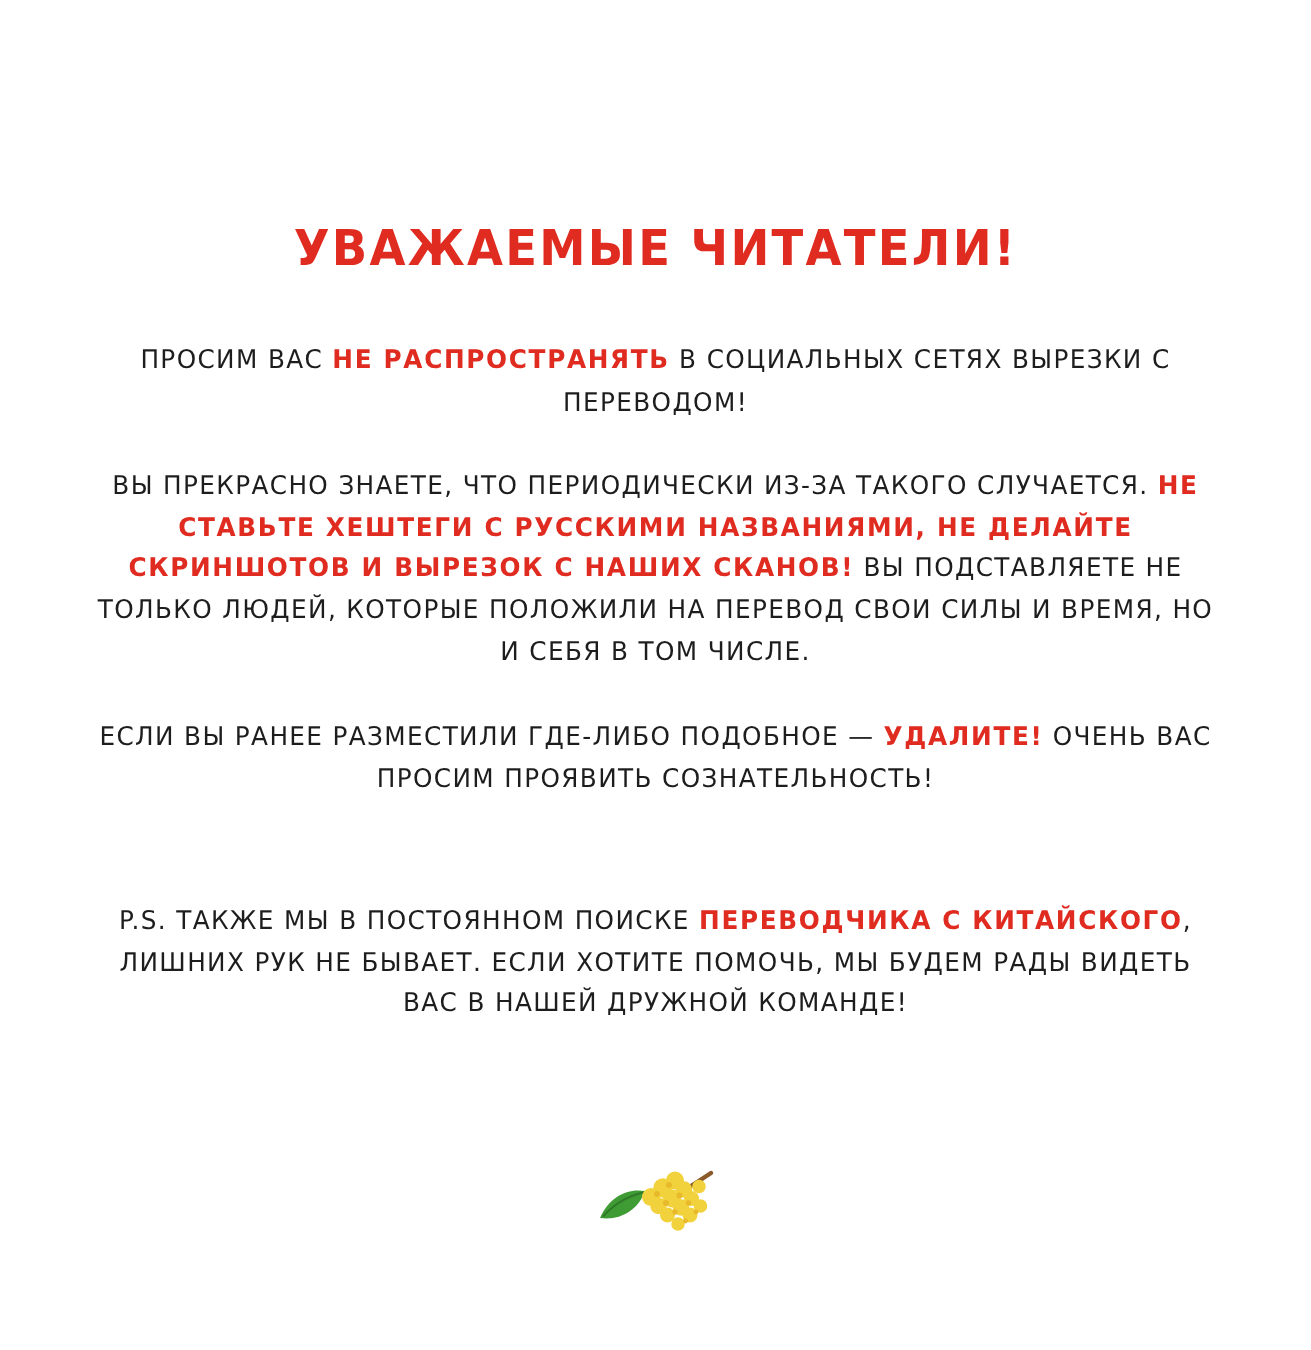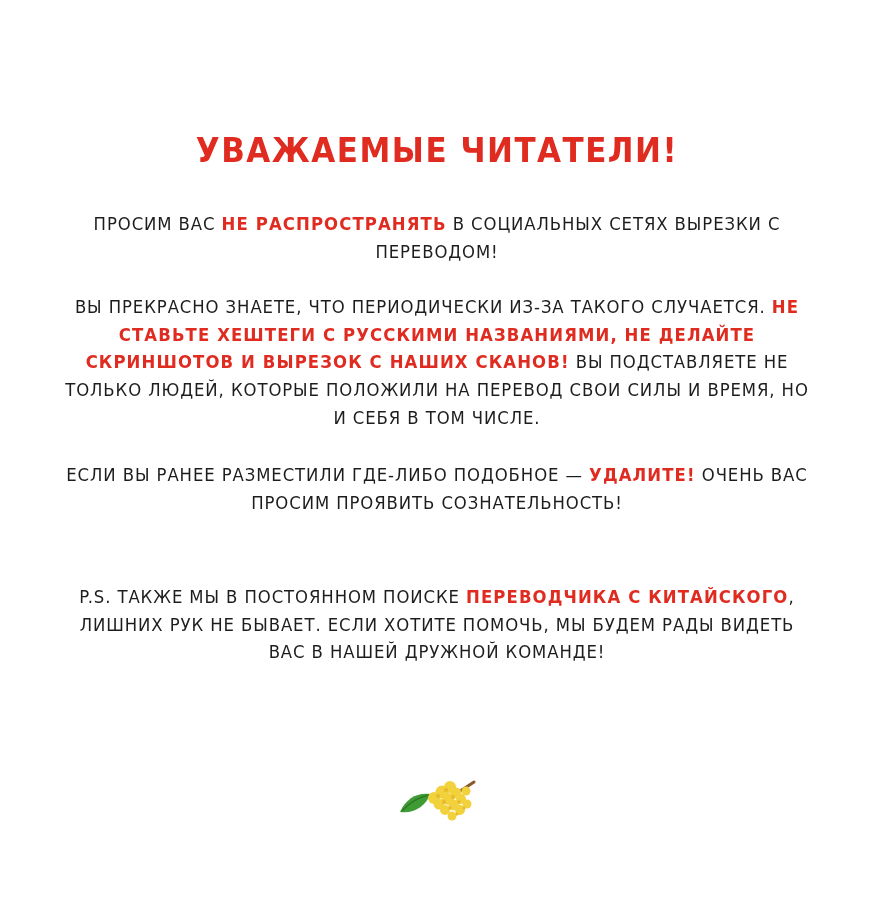--- a/index.html
+++ b/index.html
@@ -12,21 +12,21 @@
     background: #ffffff;
     font-family: "DejaVu Sans", sans-serif;
     color: #1a1a1a;
     overflow: hidden;
   }
   .page {
     position: relative;
     width: 874px;
     height: 900px;
     box-sizing: border-box;
-    padding: 0 62px;
+    padding: 16px 62px;
   }
   .title {
     margin: 0;
     padding-top: 128px;
     text-align: center;
     color: #e02b20;
     font-size: 31px;
     font-weight: 700;
     letter-spacing: 1.5px;
     font-family: "DejaVu Sans", sans-serif;

